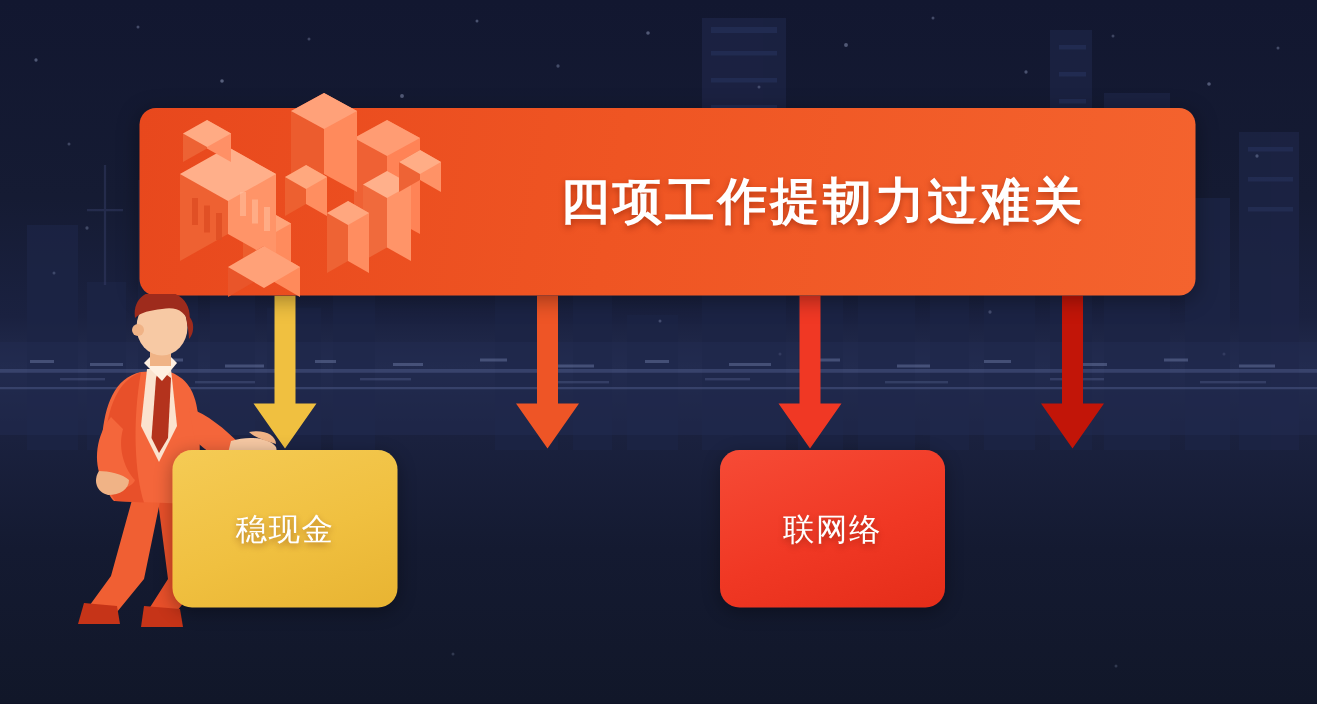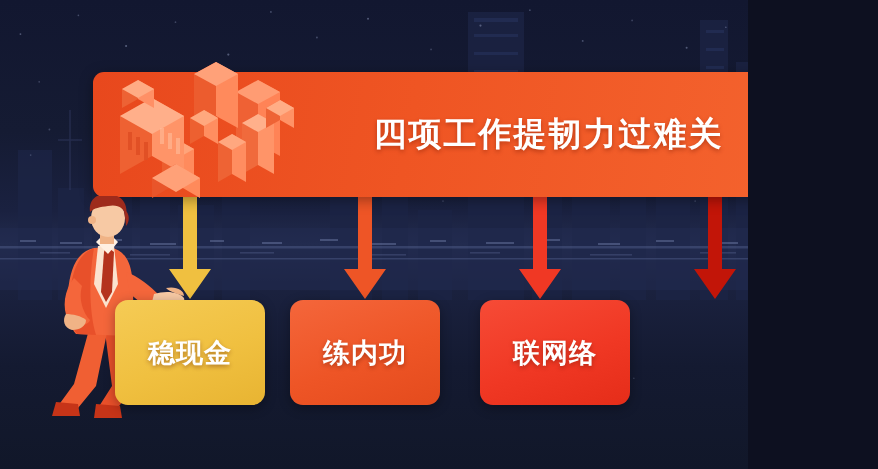--- a/index.html
+++ b/index.html
@@ -5,21 +5,21 @@
   html, body {
     margin: 0;
     padding: 0;
     background: #0d1020;
   }
   body {
     font-family: "DejaVu Sans", "Liberation Sans", sans-serif;
   }
   #stage {
     position: relative;
-    width: 748px;
+    width: 878px;
     height: 469px;
     overflow: hidden;
     background: #141a30;
   }
 
   
   .bg-sky {
     position: absolute;
     inset: 0;
     background:
@@ -117,22 +117,22 @@
     width: 150px;
     height: 105px;
     border-radius: 13px;
     display: flex;
     align-items: center;
     justify-content: center;
     box-shadow: 0 3px 12px rgba(0,0,0,.32);
   }
   .card-label {
     color: #ffffff;
-    font-size: 27px;
-    font-weight: bold;
+    font-size: 21px;
+    font-weight: normal;
     letter-spacing: 1px;
     text-shadow: 0 2px 4px rgba(90,20,0,.40);
     white-space: nowrap;
   }
 </style>
 </head>
 <body>
 
 <div id="stage">
 
@@ -374,22 +374,19 @@
     <path d="M88 76 C100 80 112 90 122 100 C128 106 128 114 122 116 C114 116 102 106 92 98 Z" fill="#f4663b"></path>
 
     <path d="M116 98 C128 94 142 96 146 102 C148 108 142 114 132 114 C124 114 118 110 114 106 Z" fill="#f7c9a4"></path>
     <path d="M128 92 C138 90 146 94 146 100 C140 98 132 96 128 92 Z" fill="#f0b386"></path>
   </svg>
 
   <div class="card" style="left:115px; background:linear-gradient(160deg,#f5cb55 0%,#f0c040 55%,#e8b432 100%)">
     <span class="card-label">稳现金</span>
   </div>
 
-  <div class="card" style="left:290px; background:linear-gradient(160deg,#f4663b 0%,#ee5526 55%,#e44b1d 100%)">
-    <span class="card-label">练内功</span>
-  </div>
 
   <div class="card" style="left:480px; background:linear-gradient(160deg,#f64b36 0%,#f03824 55%,#e52d19 100%)">
     <span class="card-label">联网络</span>
   </div>
 
 
 </div>
 
 </body></html>

